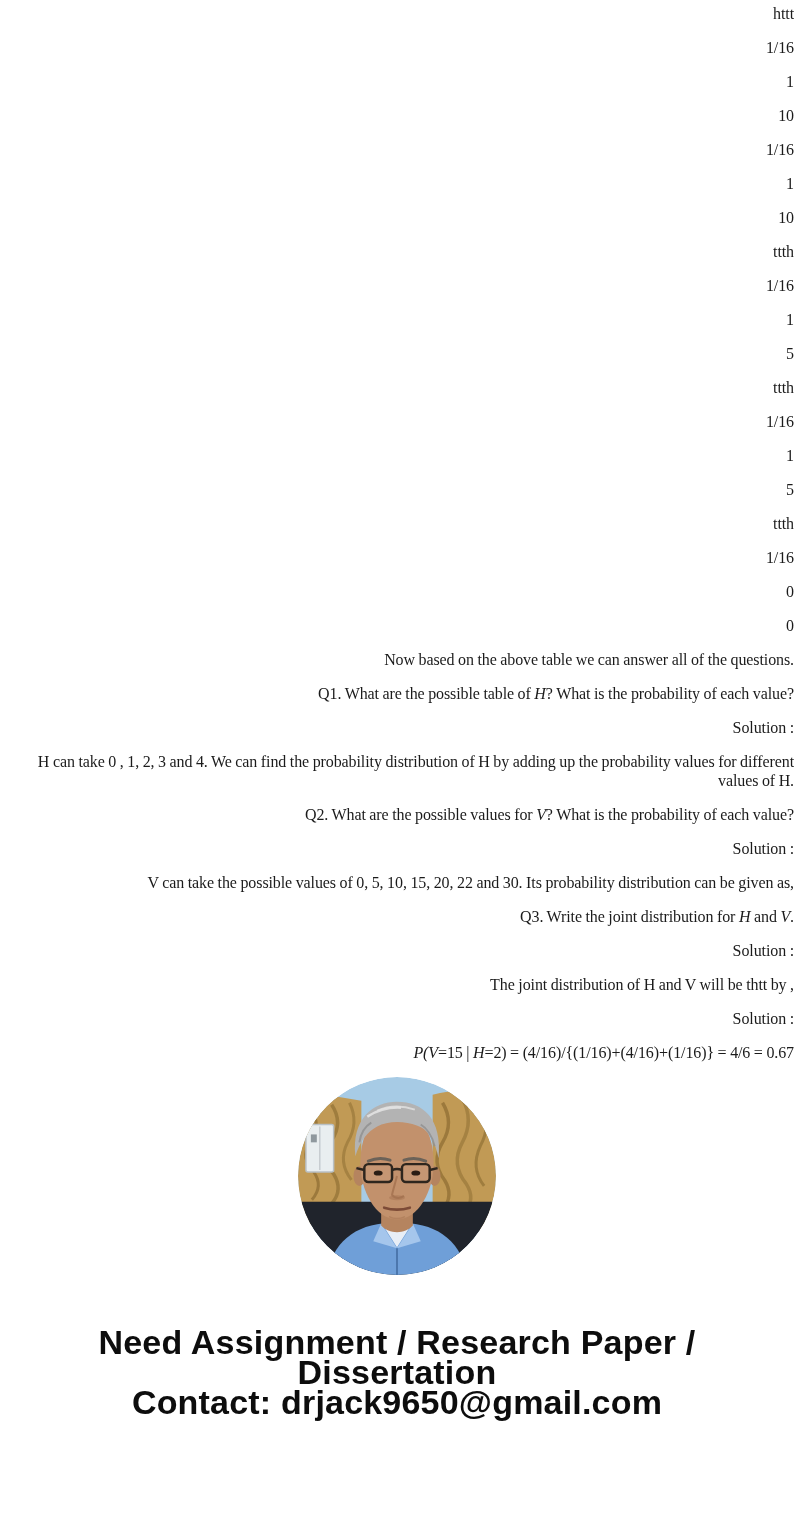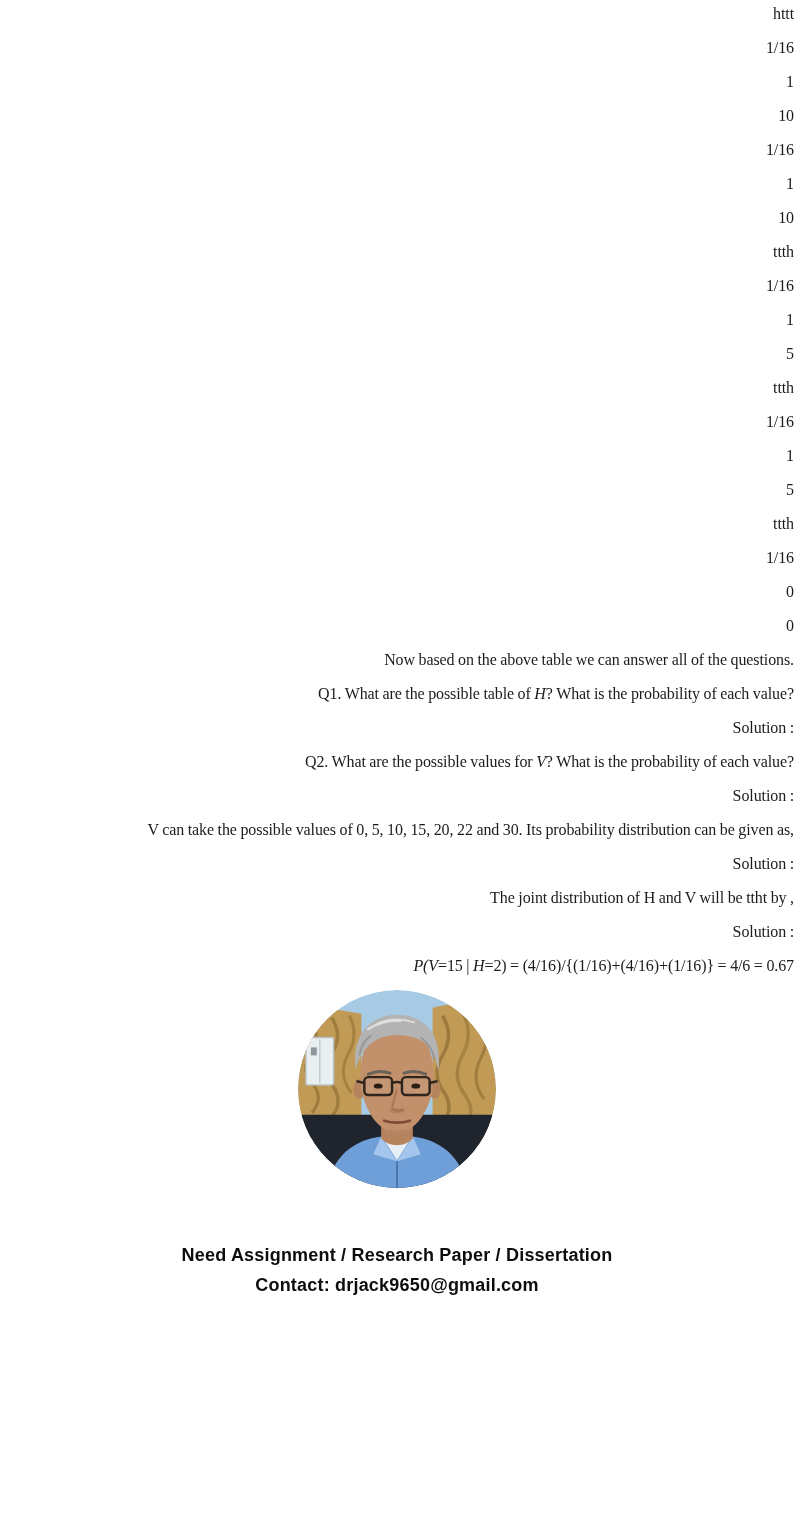--- a/index.html
+++ b/index.html
@@ -34,21 +34,21 @@
     width: 198px;
     height: 198px;
     display: block;
     border-radius: 50%;
   }
   .footer {
     margin-top: 52px;
     text-align: center;
     font-family: "Liberation Sans", sans-serif;
     font-weight: 700;
-    font-size: 18px;
+    font-size: 34px;
     line-height: 30px;
     letter-spacing: 0.2px;
   }
 </style>
 </head>
 <body style="background: rgb(255, 255, 255); color: rgb(27, 27, 27);">
 
 <div class="doc-text">
     <p class="doc-line"><span class="">httt</span></p>
     <p class="doc-line"><span class="">1/16</span></p>
@@ -65,25 +65,27 @@
     <p class="doc-line"><span class="">1/16</span></p>
     <p class="doc-line"><span class="">1</span></p>
     <p class="doc-line"><span class="">5</span></p>
     <p class="doc-line"><span class="">ttth</span></p>
     <p class="doc-line"><span class="">1/16</span></p>
     <p class="doc-line"><span class="">0</span></p>
     <p class="doc-line"><span class="">0</span></p>
     <p class="doc-line"><span class="">Now based on the above table we can answer all of the questions.</span></p>
     <p class="doc-line"><span class="">Q1. What are the possible table of </span><span class="it">H</span><span class="">? What is the probability of each value?</span></p>
     <p class="doc-line"><span class="">Solution :</span></p>
+    <p class="doc-line"><span class="">H can take 0 , 1, 2, 3 and 4. We can find the probability distribution of H by adding up the probability values for different</span><br><span class="">values of H.</span></p>
     <p class="doc-line"><span class="">Q2. What are the possible values for </span><span class="it">V</span><span class="">? What is the probability of each value?</span></p>
     <p class="doc-line"><span class="">Solution :</span></p>
     <p class="doc-line"><span class="">V can take the possible values of 0, 5, 10, 15, 20, 22 and 30. Its probability distribution can be given as,</span></p>
+    <p class="doc-line"><span class="">Q3. Write the joint distribution for </span><span class="it">H</span><span class=""> and </span><span class="it">V</span><span class="">.</span></p>
     <p class="doc-line"><span class="">Solution :</span></p>
-    <p class="doc-line"><span class="">The joint distribution of H and V will be ttht by ,</span></p>
+    <p class="doc-line"><span class="">The joint distribution of H and V will be thtt by ,</span></p>
     <p class="doc-line"><span class="">Solution :</span></p>
     <p class="doc-line"><span class="it">P(V</span><span class="">=15 | </span><span class="it">H</span><span class="">=2) = (4/16)/{(1/16)+(4/16)+(1/16)} = 4/6 = 0.67</span></p>
   </div>
 
 <div class="avatar-row">
   <svg class="avatar-svg" viewBox="0 0 200 200" aria-hidden="true">
     <defs>
       <clipPath id="avclip">
           <circle cx="100" cy="100" r="100"></circle>
         </clipPath>

